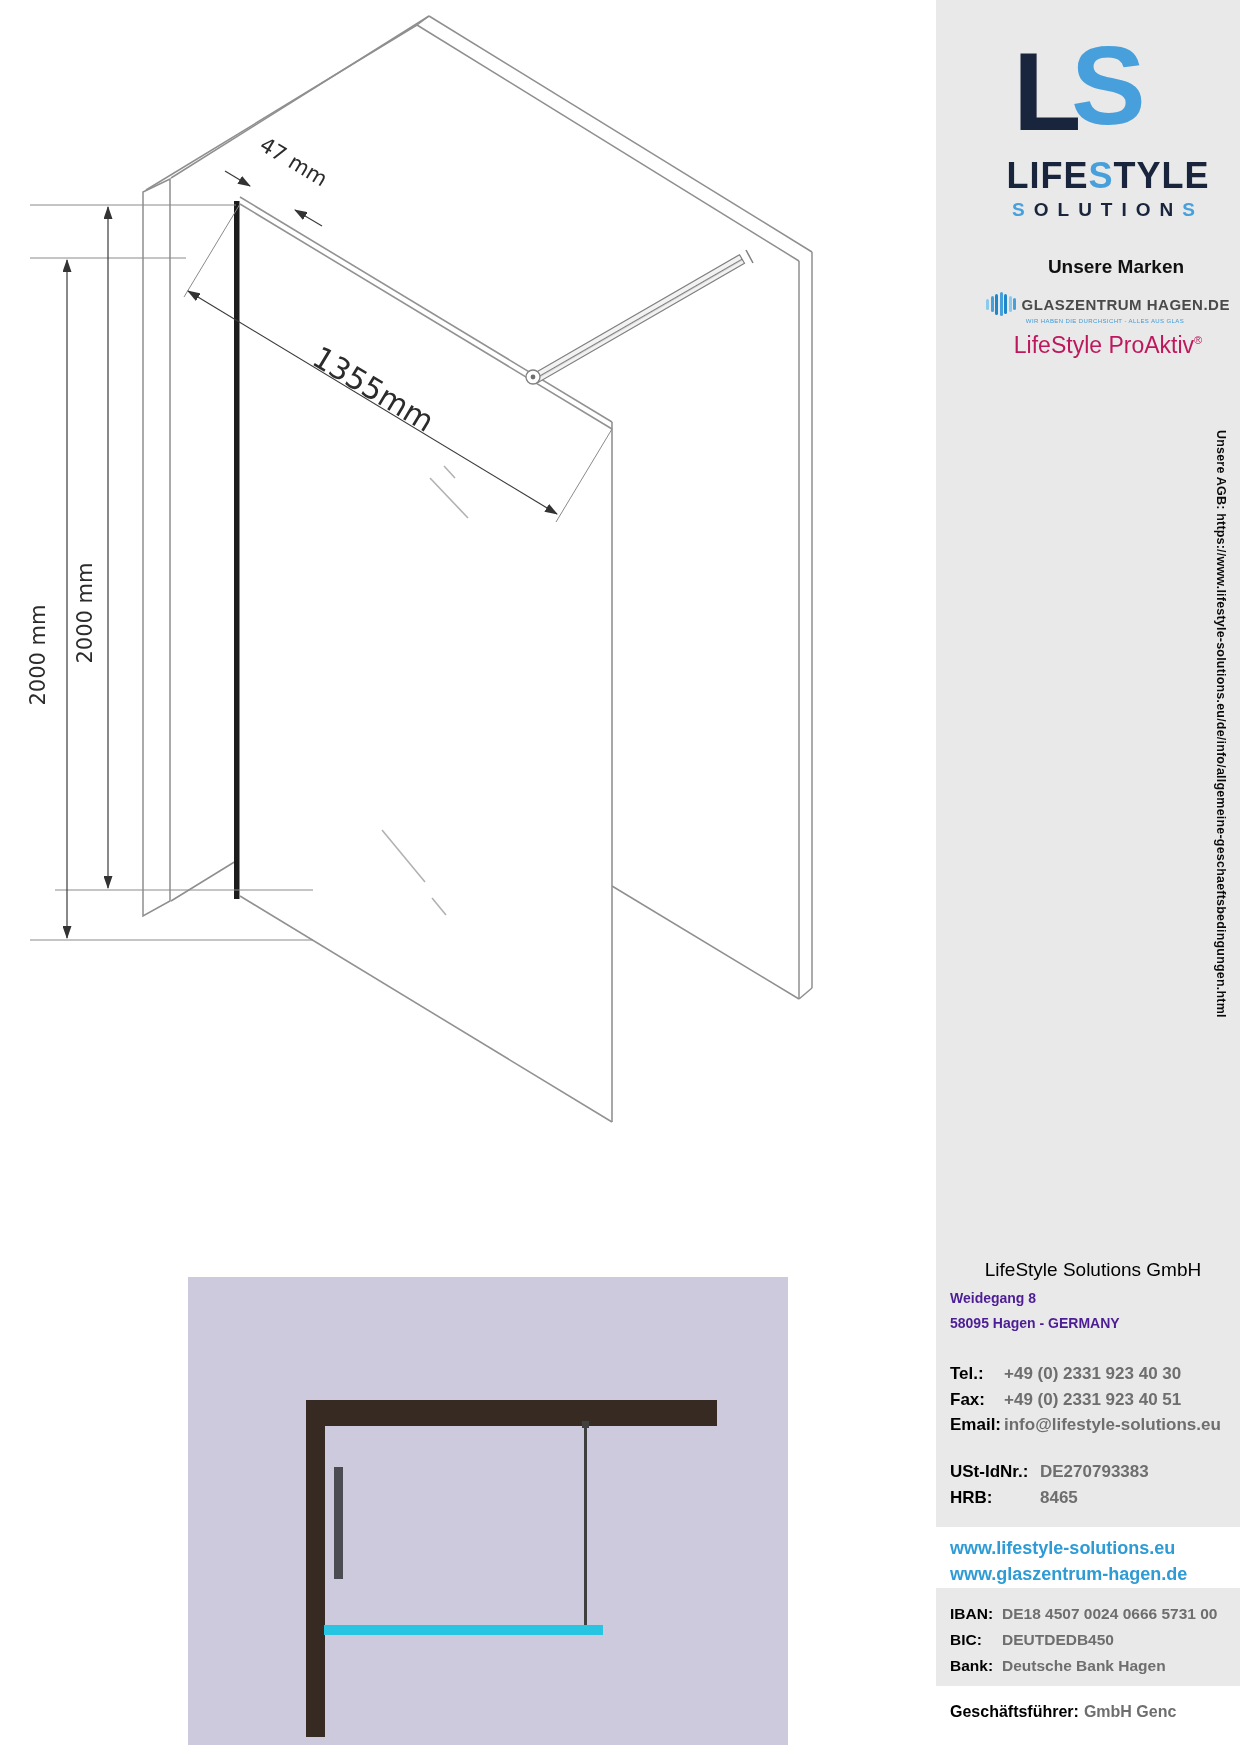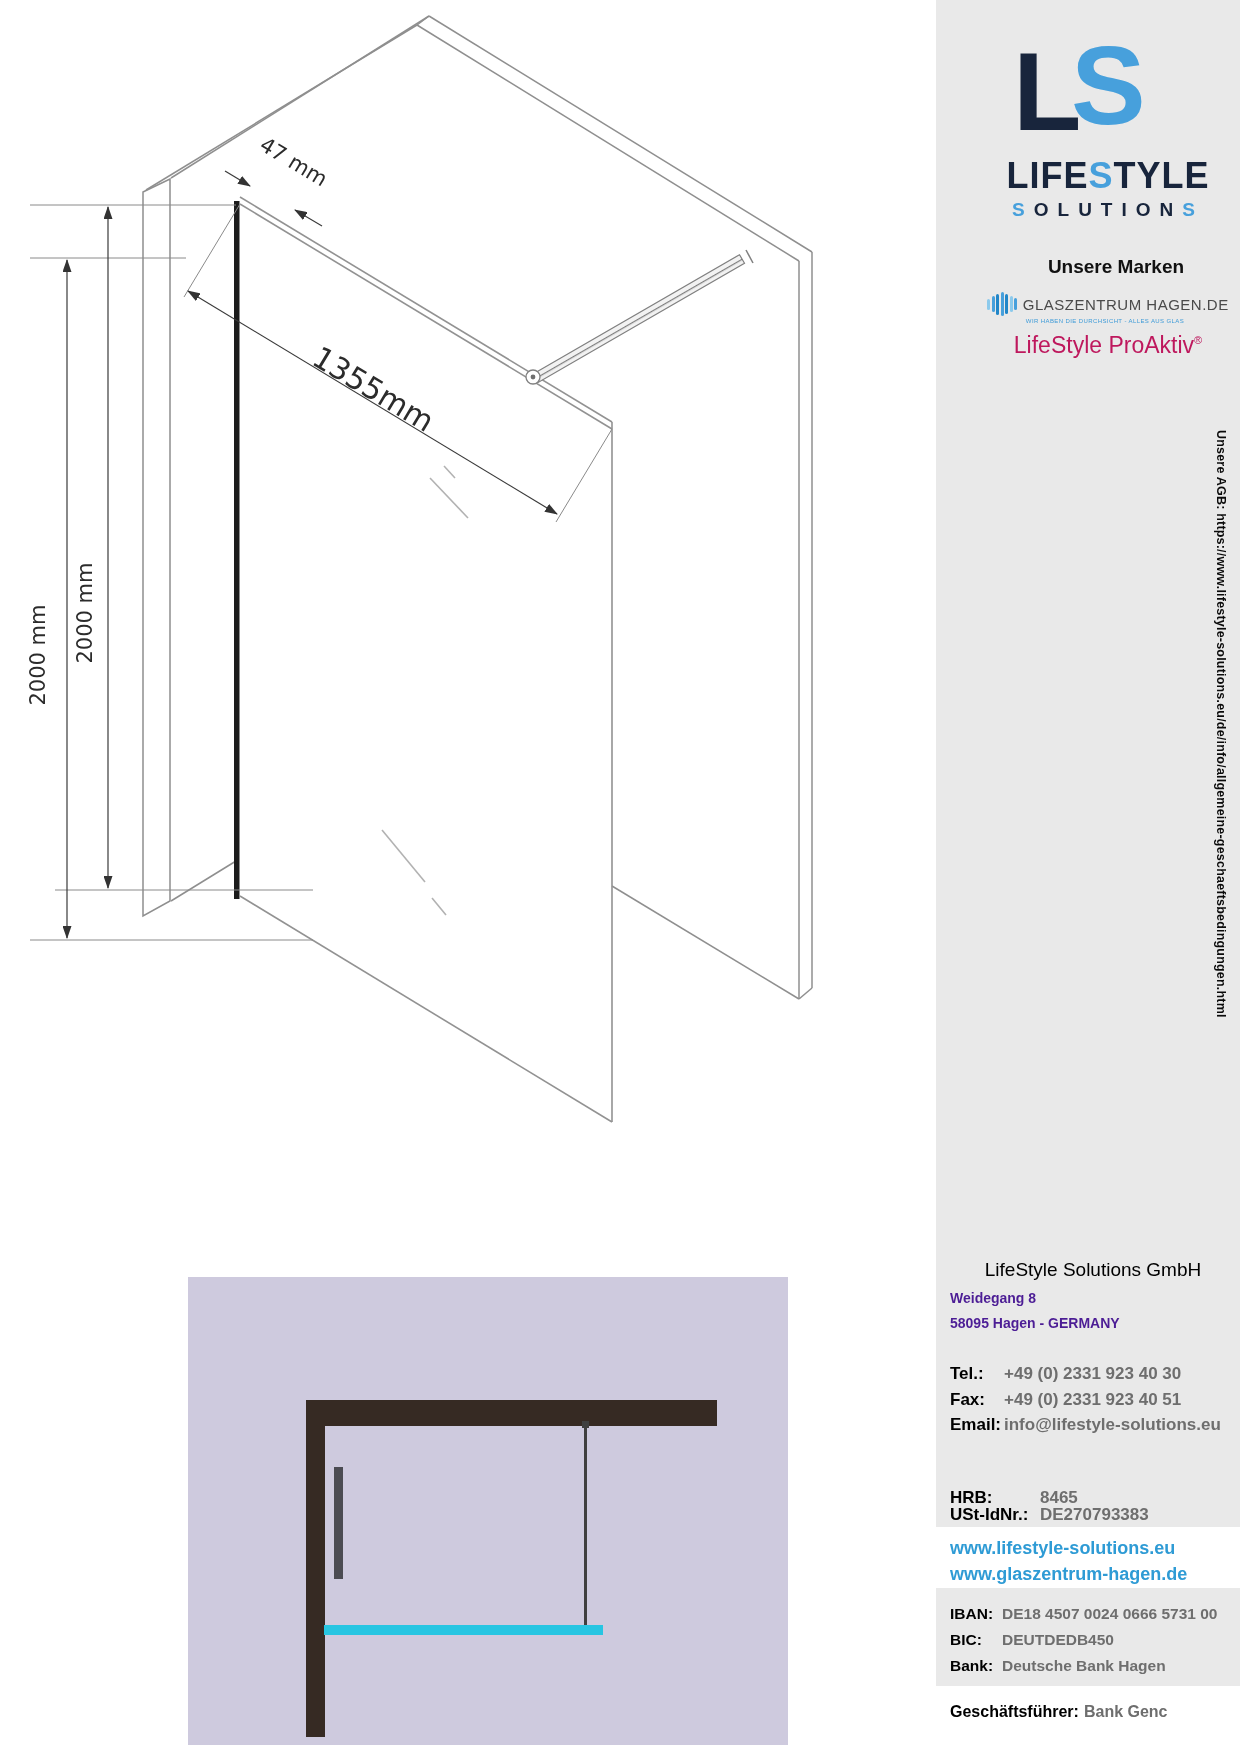--- a/index.html
+++ b/index.html
@@ -137,21 +137,21 @@
     </div>
     <div class="abs ctr logo-word2 navy" style="left:0;top:200px;">
       <span class="blue">S</span><span>OLUTION</span><span class="blue">S</span>
     </div>
 
     <div class="abs ctr brands-title" style="left:8px;top:256px;">Unsere Marken</div>
 
     <div class="abs ctr" style="left:0;top:292px;height:26px;white-space:nowrap;">
       <span style="display:inline-block;vertical-align:middle;margin-right:4px;">
         <span class="gz-bar" style="height:11px;background:#8ccaec;"></span><span class="gz-bar" style="height:16px;background:#47a0dc;"></span><span class="gz-bar" style="height:21px;background:#2186c8;"></span><span class="gz-bar" style="height:24px;background:#47a0dc;"></span><span class="gz-bar" style="height:20px;background:#2186c8;"></span><span class="gz-bar" style="height:16px;background:#8ccaec;"></span><span class="gz-bar" style="height:12px;background:#47a0dc;"></span>
-      </span><span class="gz-name" style="vertical-align:middle;">GLASZENTRUM HAGEN.DE</span>
+      </span><span class="gz-name" style="vertical-align:middle;font-weight:bold;">GLASZENTRUM HAGEN.DE</span>
     </div>
     <div class="abs ctr gz-tag" style="left:0;top:318px;padding-left:34px;width:270px;">WIR HABEN DIE DURCHSICHT - ALLES AUS GLAS</div>
 
     <div class="abs ctr proaktiv" style="left:0;top:332px;">
       <span>LifeStyle ProAktiv</span><sup style="font-size:11px;">®</sup>
     </div>
 
     <div class="abs agb" style="left:278px;top:430px;height:710px;">Unsere AGB: https://www.lifestyle-solutions.eu/de/info/allgemeine-geschaeftsbedingungen.html</div>
 
     <div class="abs row name-line" style="left:14px;top:1260px;">LifeStyle Solutions GmbH</div>
@@ -161,38 +161,38 @@
     <div class="abs row" style="left:14px;top:1364px;">
       <span class="lbl w54">Tel.:</span><span class="val">+49 (0) 2331 923 40 30</span>
     </div>
     <div class="abs row" style="left:14px;top:1390px;">
       <span class="lbl w54">Fax:</span><span class="val">+49 (0) 2331 923 40 51</span>
     </div>
     <div class="abs row" style="left:14px;top:1415px;">
       <span class="lbl w54">Email:</span><span class="val">info@lifestyle-solutions.eu</span>
     </div>
 
-    <div class="abs row" style="left:14px;top:1462px;margin-top:43px;">
+    <div class="abs row" style="left:14px;top:1462px;">
       <span class="lbl w90">USt-IdNr.:</span><span class="val">DE270793383</span>
     </div>
     <div class="abs row" style="left:14px;top:1488px;">
       <span class="lbl w90">HRB:</span><span class="val">8465</span>
     </div>
 
     <div class="abs link" style="left:14px;top:1538px;">www.lifestyle-solutions.eu</div>
     <div class="abs link" style="left:14px;top:1564px;">www.glaszentrum-hagen.de</div>
 
     <div class="abs row small" style="left:14px;top:1604px;">
       <span class="lbl w52">IBAN:</span><span class="val">DE18 4507 0024 0666 5731 00</span>
     </div>
     <div class="abs row small" style="left:14px;top:1630px;">
       <span class="lbl w52">BIC:</span><span class="val">DEUTDEDB450</span>
     </div>
     <div class="abs row small" style="left:14px;top:1656px;">
       <span class="lbl w52">Bank:</span><span class="val">Deutsche Bank Hagen</span>
     </div>
 
     <div class="abs row ceo-line" style="left:14px;top:1702px;">
-      <span class="lbl" style="margin-right:5px;">Geschäftsführer:</span><span class="val">Bank Genc</span>
+      <span class="lbl" style="margin-right:5px;">Geschäftsführer:</span><span class="val">GmbH Genc</span>
     </div>
   </div>
 
 </div>
 
 </body></html>

